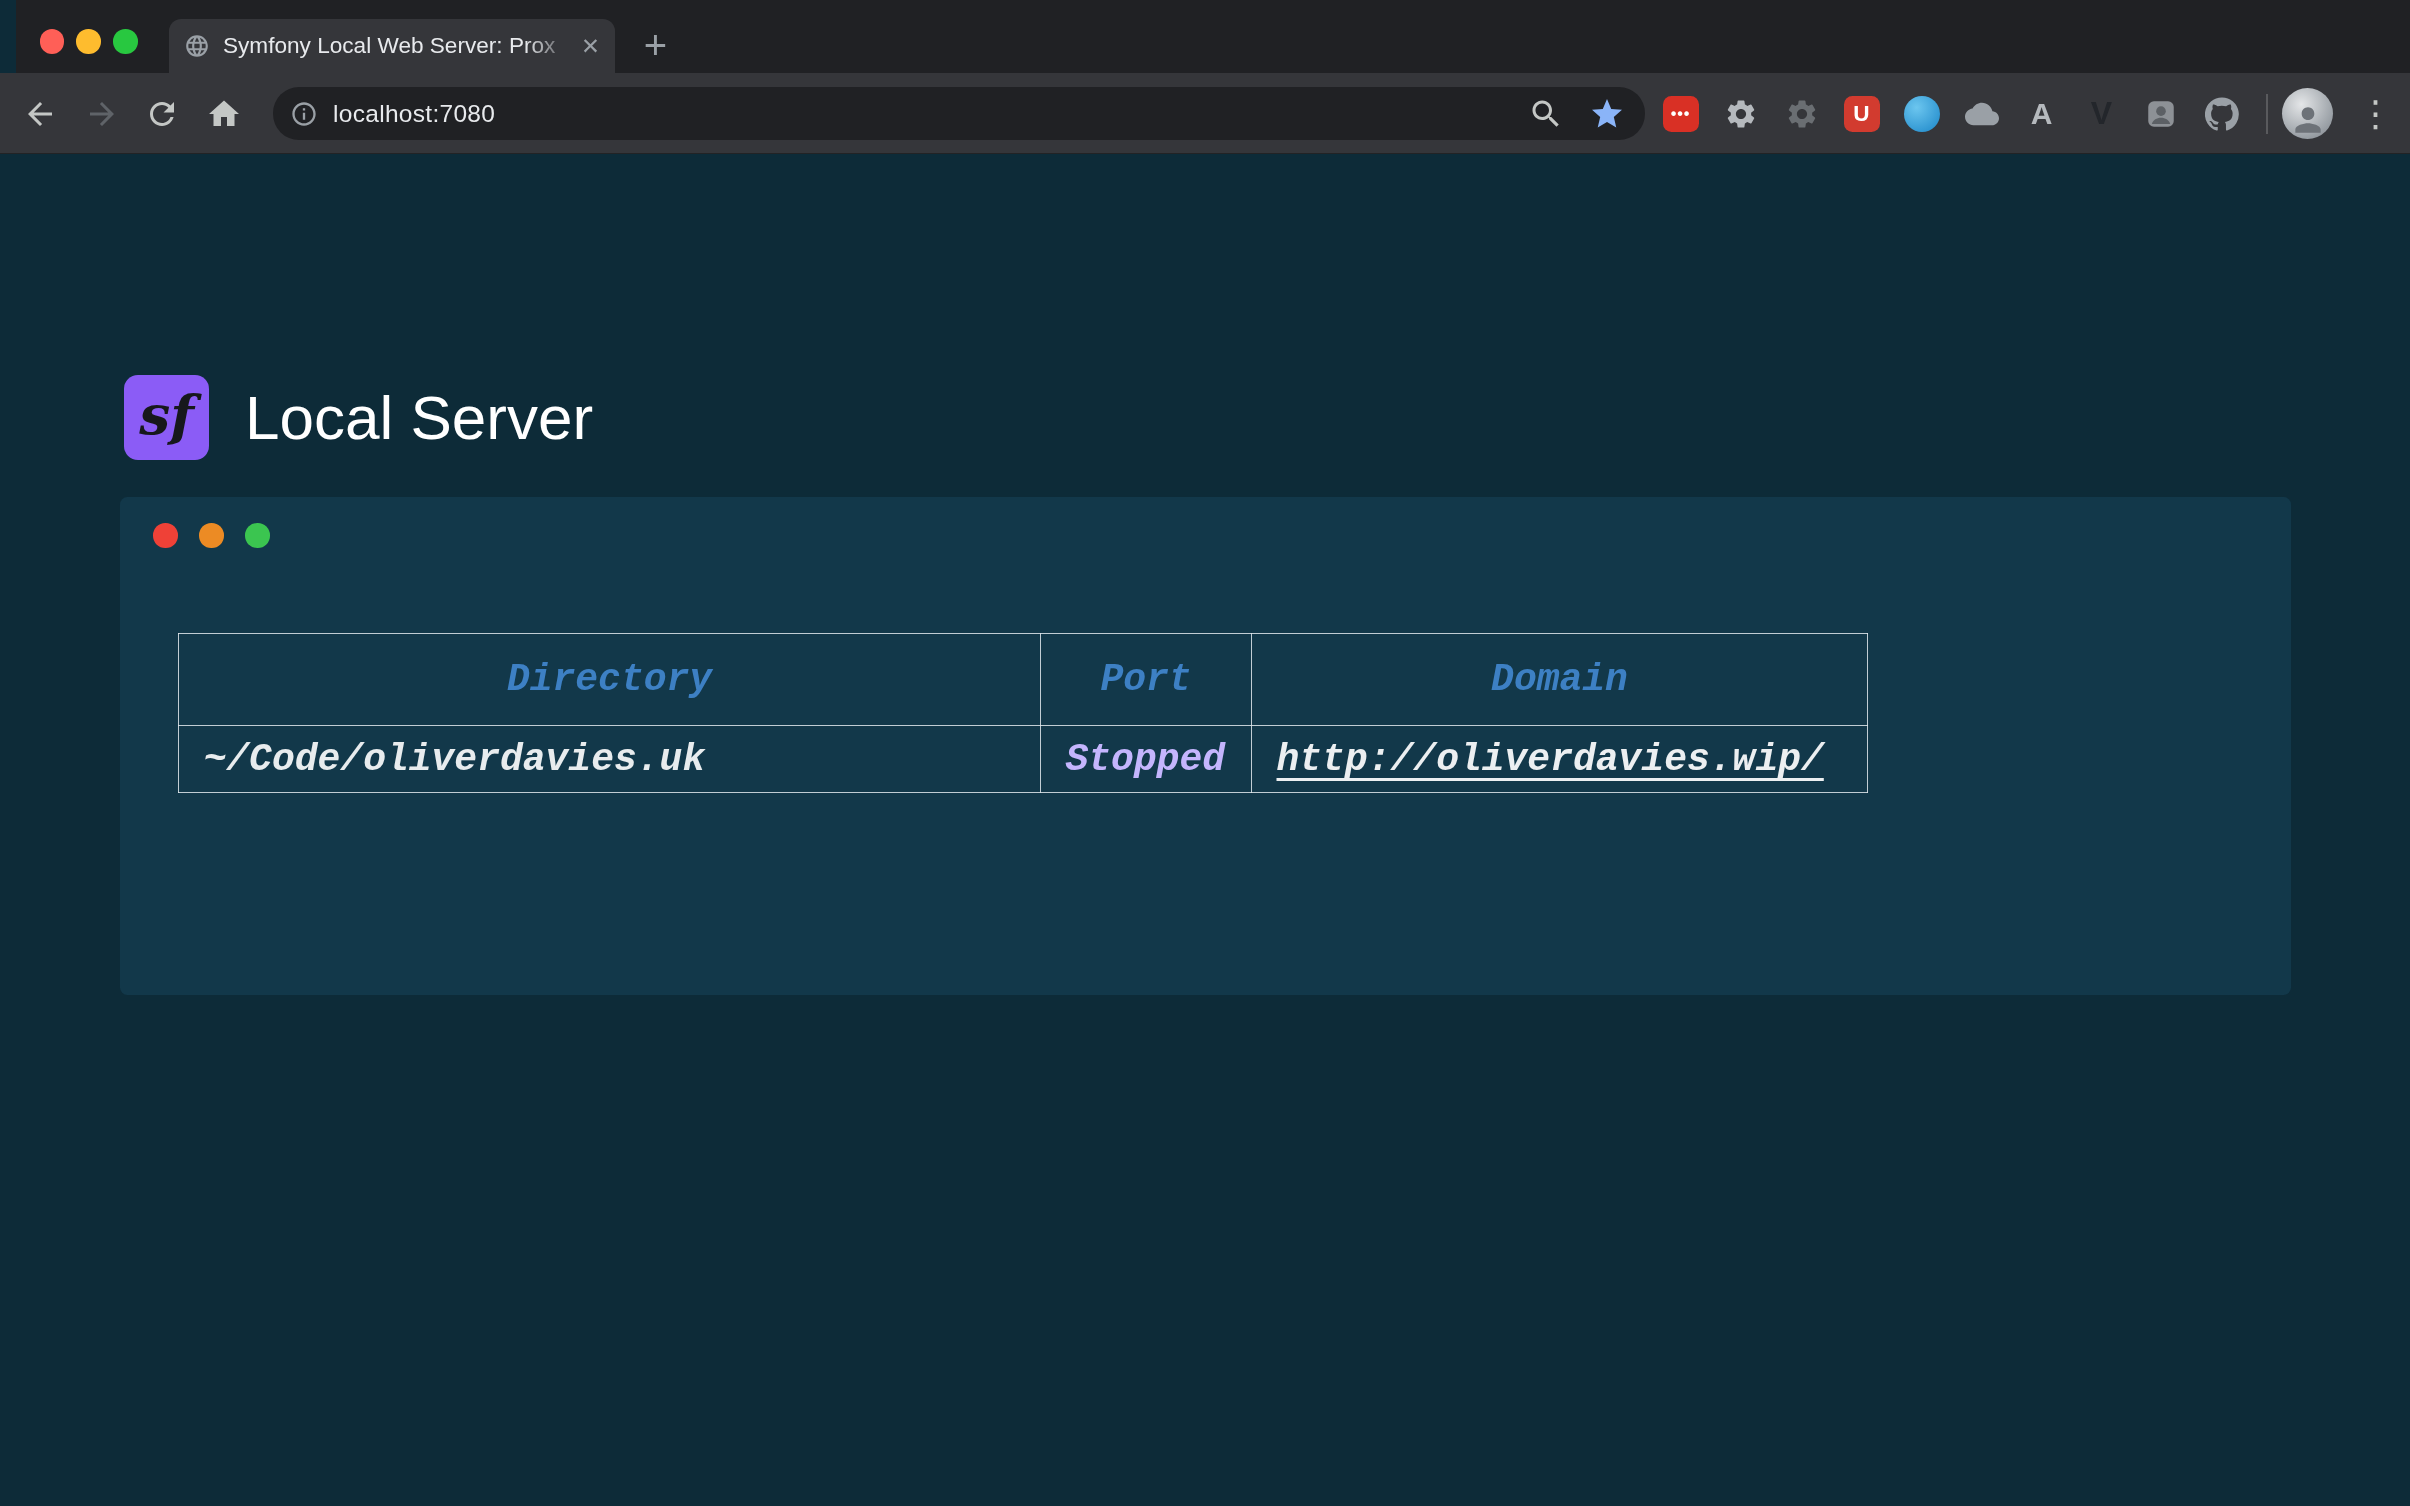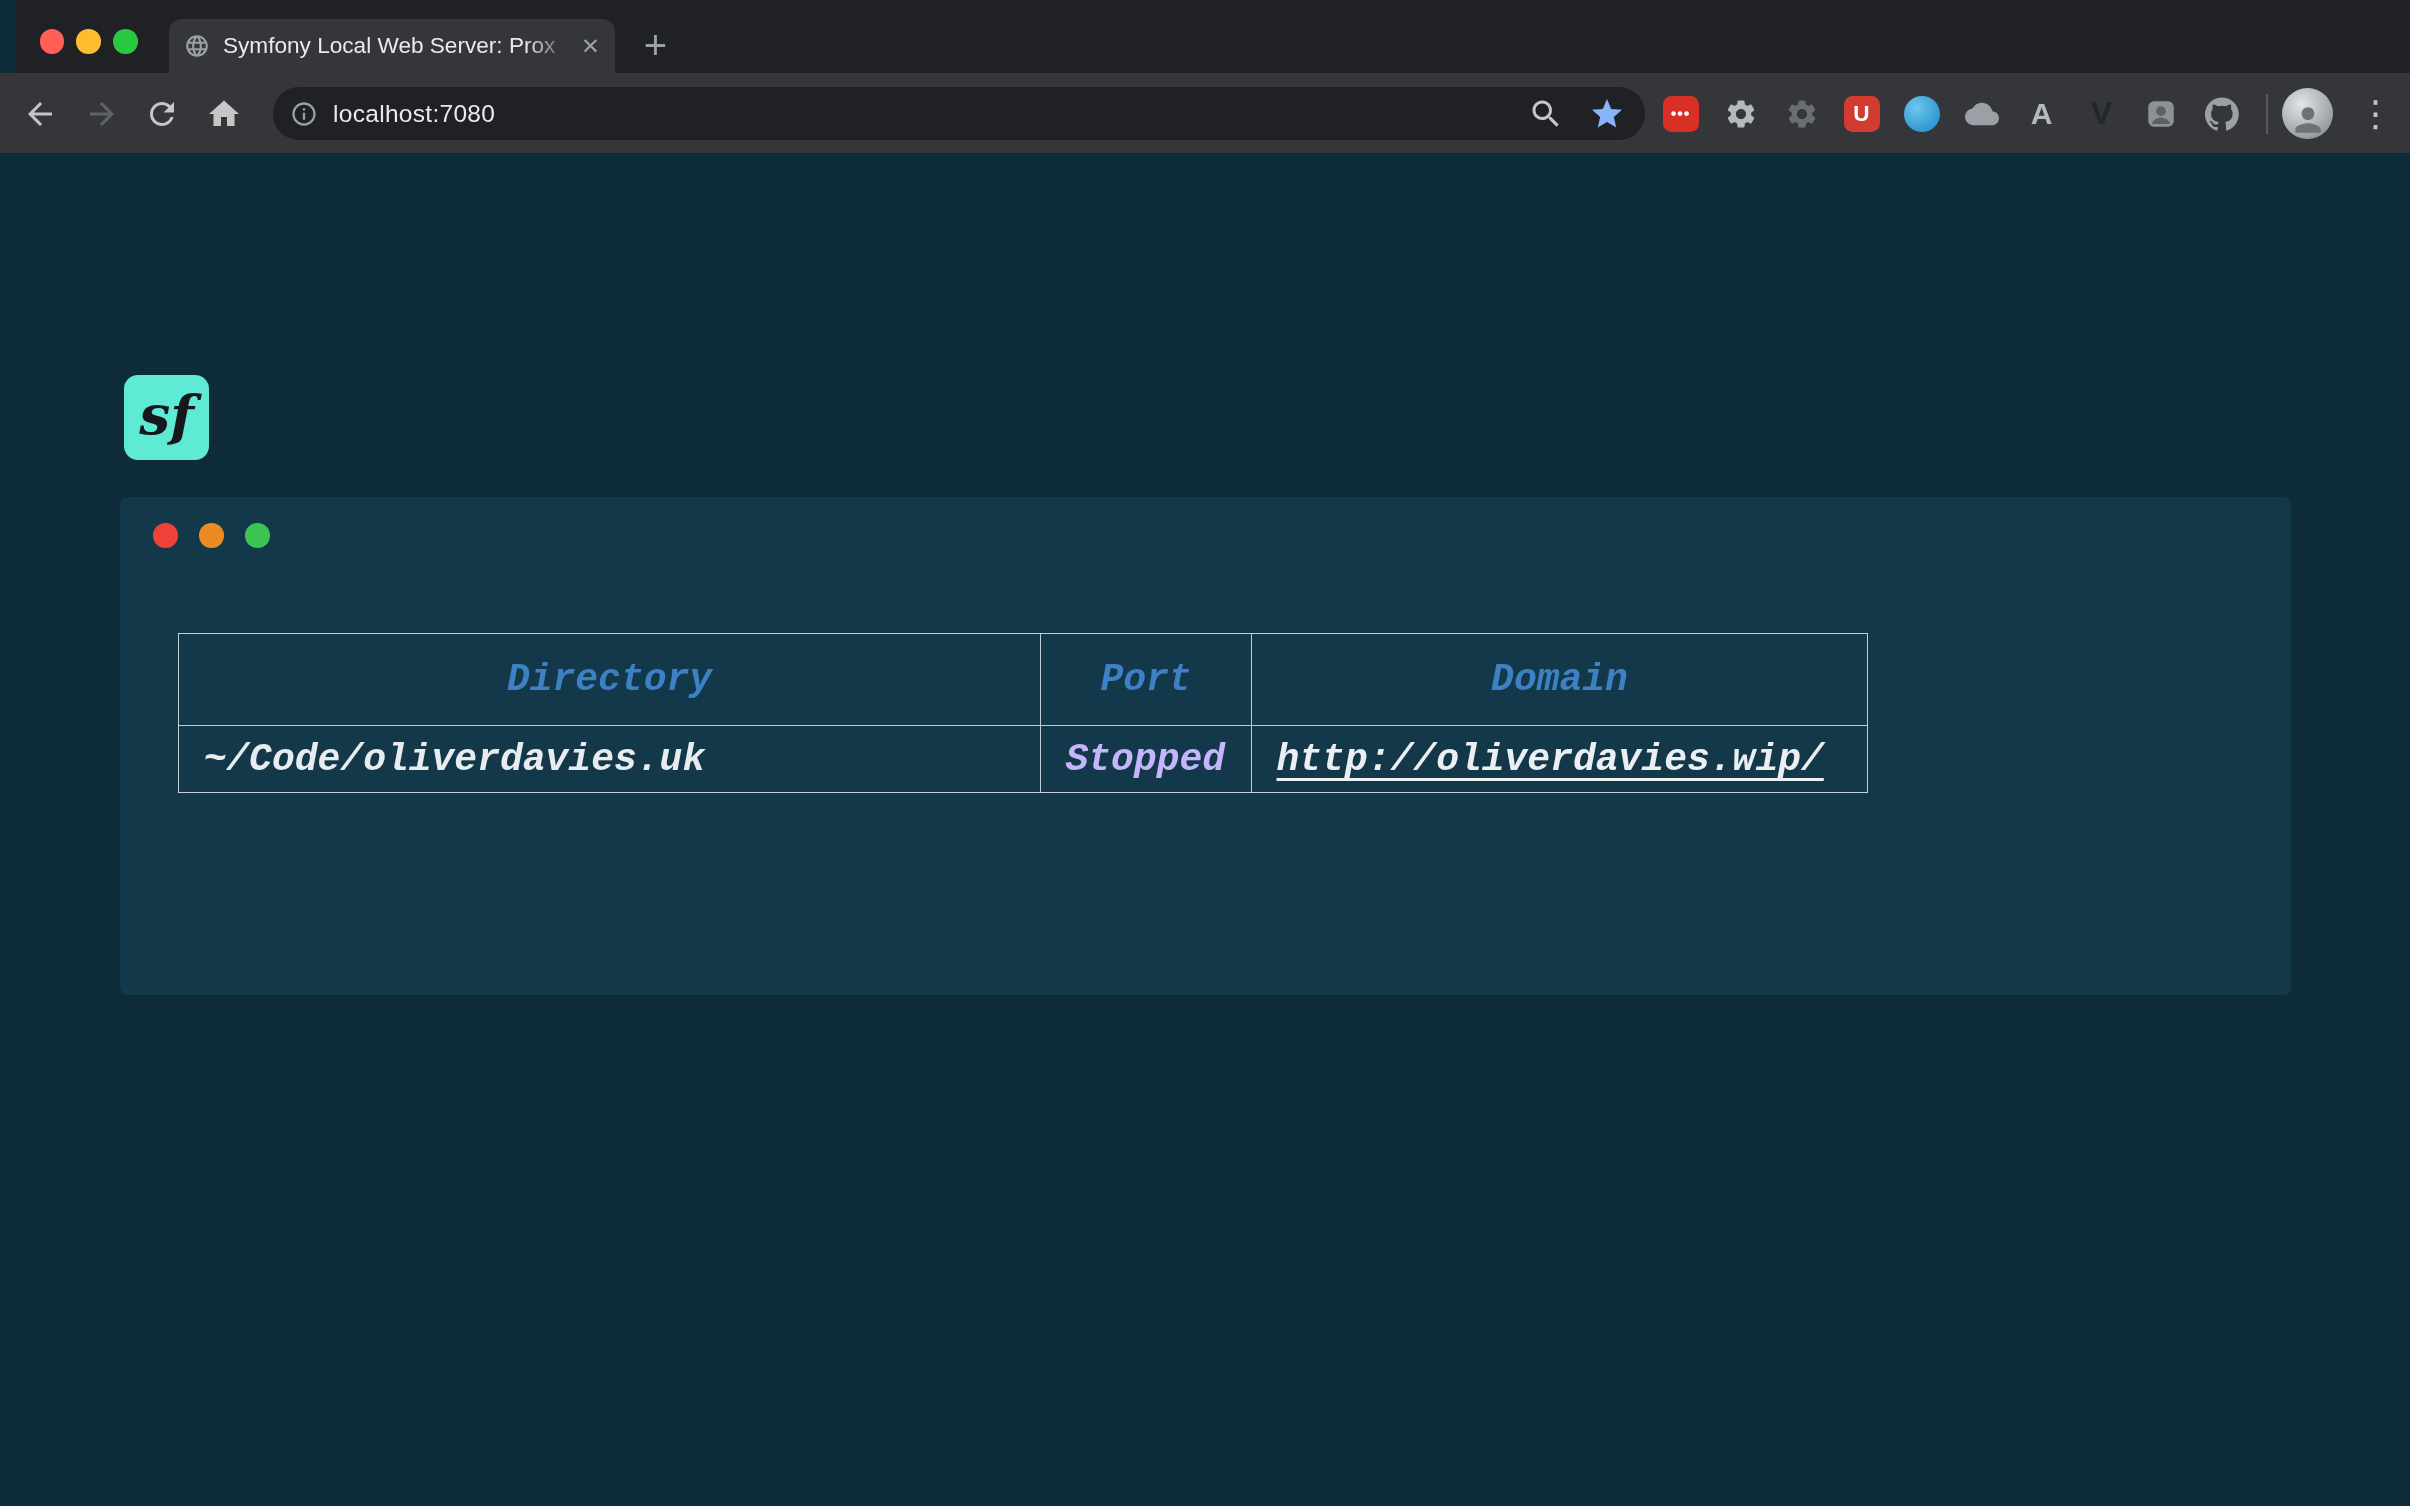--- a/index.html
+++ b/index.html
@@ -50,21 +50,21 @@
   .avatar { position: absolute; left: 2282px; top: 15px; width: 51px; height: 51px; border-radius: 50%;
             background: radial-gradient(circle at 38% 32%, #e4e6e8, #9aa0a6 70%, #7d8288); overflow: hidden;
             display: flex; align-items: flex-end; justify-content: center; }
   .avatar svg { width: 38px; height: 38px; }
   .menu-btn { position: absolute; left: 2350px; top: 15px; width: 51px; height: 51px; display: flex;
               align-items: center; justify-content: center; font-size: 36px; color: #c4c7c5; }
 
   
   .page { position: absolute; top: 154px; left: 0; width: 2411px; height: 1352px; background: #0d2b38; }
   .brand { position: absolute; left: 124px; top: 221px; height: 85px; display: flex; align-items: center; }
-  .sf-logo { width: 85px; height: 85px; background: #5eead4; border-radius: 14px; display: flex; align-items: center;
+  .sf-logo { width: 85px; height: 85px; background: #8b5cf6; border-radius: 14px; display: flex; align-items: center;
              justify-content: center; font-family: "DejaVu Serif", serif; font-style: italic; font-weight: 700;
              font-size: 55px; color: #17181c; padding-bottom: 5.6px; }
   .page-title { margin-left: 36px; font-size: 62px; font-weight: 400; color: #ffffff; letter-spacing: 0; }
 
   .panel { position: absolute; left: 120px; top: 343px; width: 2171px; height: 498px; background: #12384a; border-radius: 7.5px; font-style: italic; }
   .pdot { position: absolute; top: 26px; width: 24.5px; height: 24.5px; border-radius: 50%; }
   .pdot.red    { left: 33px;  background: #ef4137; }
   .pdot.orange { left: 79px;  background: #ec8b24; }
   .pdot.green  { left: 125px; background: #3bc550; }
 
@@ -184,20 +184,21 @@
         <path d="M12 12c2.21 0 4-1.79 4-4s-1.79-4-4-4-4 1.79-4 4 1.79 4 4 4zm0 2c-2.67 0-8 1.34-8 4v2h16v-2c0-2.66-5.33-4-8-4z"></path>
       </svg>
   </div>
   <div class="menu-btn">⋮</div>
 </div>
 
 <div class="page">
 
   <div class="brand">
     <div class="sf-logo">sf</div>
+    <div class="page-title">Local Server</div>
   </div>
 
   <div class="panel">
     <div class="pdot red"></div>
     <div class="pdot orange"></div>
     <div class="pdot green"></div>
 
     <table class="servers">
       <colgroup>
           <col style="width:862px">

